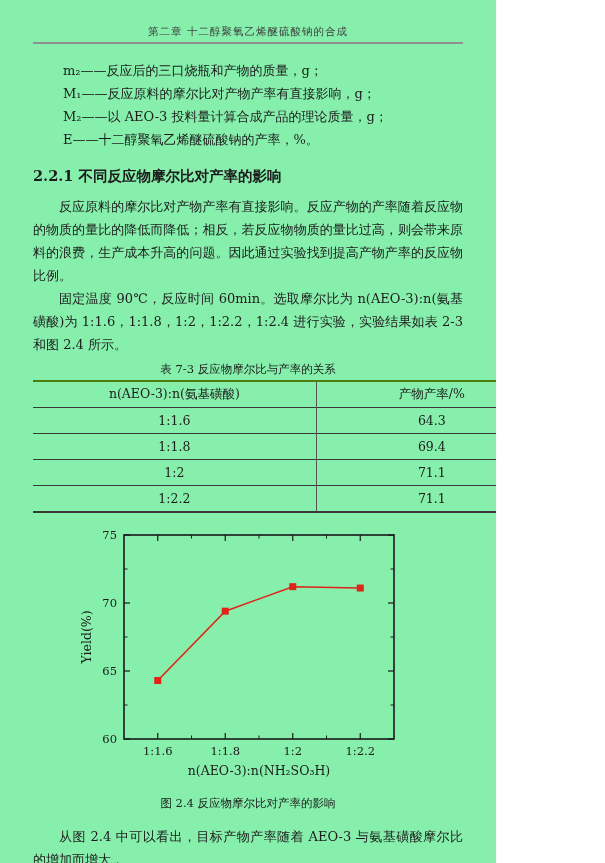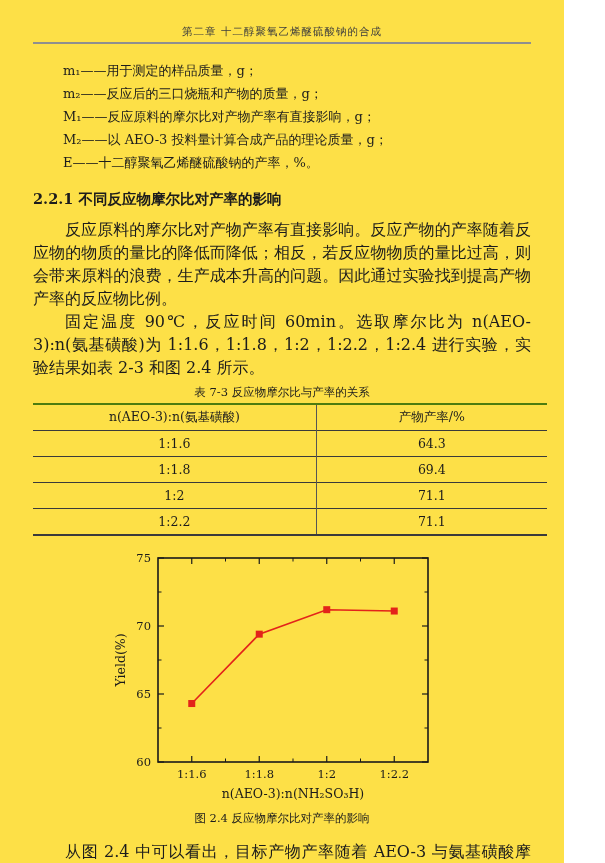--- a/index.html
+++ b/index.html
@@ -1,49 +1,48 @@
 <!DOCTYPE html>
 <html><head>
 <meta charset="utf-8">
 <style>
   html,body{margin:0;padding:0;background:#ffffff;}
   .page{
-    position:relative;width:564px;height:863px;box-sizing:border-box;
-    padding:24px 33px 0 33px;overflow:hidden;background:#fde047;
+    position:relative;width:496px;height:863px;box-sizing:border-box;
+    padding:24px 33px 0 33px;overflow:hidden;background:#86efac;
     font-family:"DejaVu Serif","Liberation Serif",serif;color:#1c1c1c;
   }
   .hdr{font-size:10.5px;color:#3d3d3d;text-align:center;letter-spacing:1px;line-height:15px;}
   .hdr-rule{border-top:2px solid #8f8f8f;margin-top:3px;margin-bottom:15px;}
   .defs{margin-left:30px;font-size:13px;line-height:23px;}
   .def-line{white-space:nowrap;}
   .h2{font-size:16.5px;font-weight:bold;line-height:22px;margin:10px 0 0 0;}
   .h3{font-size:14.5px;font-weight:bold;line-height:20px;margin:15px 0 9px 0;}
-  .para{font-size:16px;line-height:23px;text-align:justify;text-indent:2em;margin:0;}
+  .para{font-size:13px;line-height:23px;text-align:justify;text-indent:2em;margin:0;}
   .tbl-caption{font-size:11.5px;text-align:center;line-height:16px;margin:5px 0 3px 0;}
   .results-table{width:514px;margin:0 auto;border-collapse:collapse;font-size:12.5px;table-layout:fixed;}
   .results-table th,.results-table td{height:25px;text-align:center;font-weight:normal;padding:0;}
   .results-table thead tr{border-top:2px solid #4d7c0f;border-bottom:1px solid #3a3a3a;}
   .results-table tbody tr{border-bottom:1px solid #3a3a3a;}
   .results-table tbody tr:last-child{border-bottom:2px solid #3a3a3a;}
   .results-table th:first-child,.results-table td:first-child{border-right:1px solid #555;width:55%;}
   .chart-wrap{margin-top:14px;display:flex;justify-content:center;}
   #chart text{font-family:"DejaVu Serif","Liberation Serif",serif;fill:#1a1a1a;}
-  .fig-caption{font-size:11.5px;text-align:center;line-height:16px;margin-top:8px;}
+  .fig-caption{font-size:11.5px;text-align:center;line-height:16px;margin-top:16px;}
   .last-para{margin-top:14px;}
 </style>
 </head>
 <body>
 
 <div class="page">
 
   <div class="hdr">第二章 十二醇聚氧乙烯醚硫酸钠的合成</div>
   <div class="hdr-rule"></div>
 
   <div class="defs" id="defs">
-      <div class="def-line">m₁——用于测定的样品质量，g；</div>
       <div class="def-line">m₂——反应后的三口烧瓶和产物的质量，g；</div>
       <div class="def-line">M₁——反应原料的摩尔比对产物产率有直接影响，g；</div>
       <div class="def-line">M₂——以 AEO-3 投料量计算合成产品的理论质量，g；</div>
       <div class="def-line">E——十二醇聚氧乙烯醚硫酸钠的产率，%。</div>
     </div>
 
   <div class="h3">2.2.1 不同反应物摩尔比对产率的影响</div>
 
   <p class="para">反应原料的摩尔比对产物产率有直接影响。反应产物的产率随着反应物的物质的量比的降低而降低；相反，若反应物物质的量比过高，则会带来原料的浪费，生产成本升高的问题。因此通过实验找到提高产物产率的反应物比例。</p>
   <p class="para">固定温度 90℃，反应时间 60min。选取摩尔比为 n(AEO-3):n(氨基磺酸)为 1:1.6，1:1.8，1:2，1:2.2，1:2.4 进行实验，实验结果如表 2-3 和图 2.4 所示。</p>

